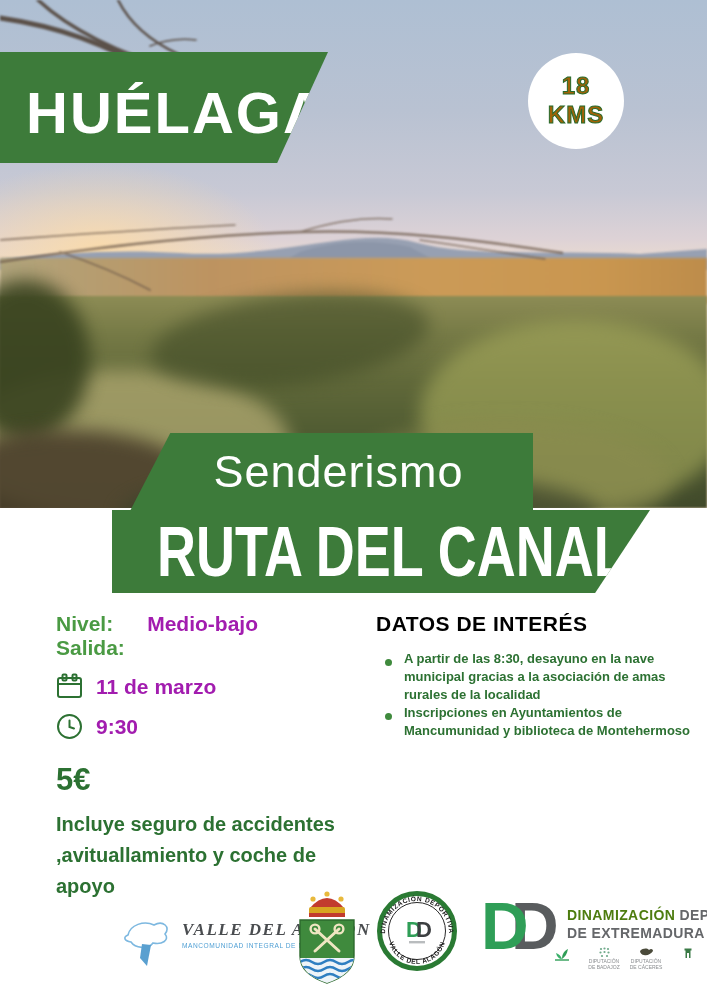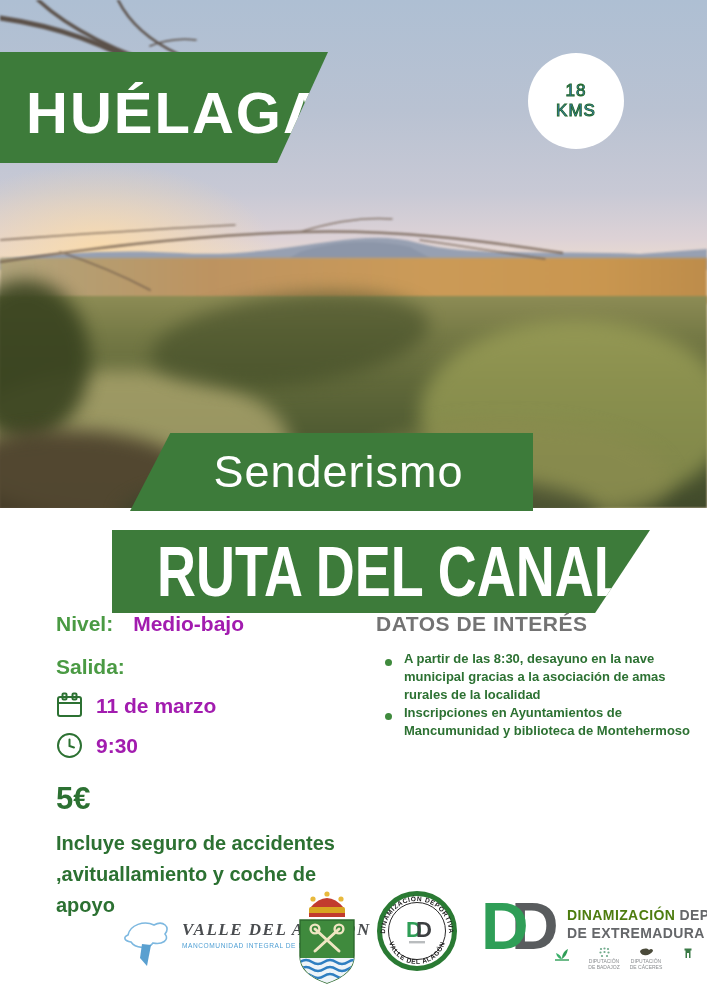--- a/index.html
+++ b/index.html
@@ -32,42 +32,42 @@
   .huelaga{left:0;top:52px;width:328px;height:111px;
     clip-path:polygon(0 0,100% 0,84.5% 100%,0 100%);
     display:flex;align-items:center;}
   .huelaga span{font-size:58px;font-weight:bold;letter-spacing:2px;margin:10px 0 0 26px;}
   .senderismo{left:130px;top:433px;width:403px;height:78px;
     clip-path:polygon(10% 0,100% 0,100% 100%,0 100%);
     display:flex;align-items:center;justify-content:center;}
   .senderismo span{font-size:45px;font-weight:400;letter-spacing:1px;margin-left:14px;}
   .ruta{left:112px;top:510px;width:538px;height:83px;
     clip-path:polygon(0 0,100% 0,89.8% 100%,0 100%);
-    display:flex;align-items:center;margin-top:20px;}
+    display:flex;align-items:center;}
   .ruta span{font-size:71px;font-weight:bold;letter-spacing:0;
     transform:scaleX(.76);transform-origin:left center;margin-left:45px;white-space:nowrap;}
   
   .kms-badge{position:absolute;left:528px;top:53px;width:96px;height:96px;border-radius:50%;
     background:#ffffff;display:flex;flex-direction:column;align-items:center;justify-content:center;
-    color:#3b82f6;-webkit-text-stroke:1px #266a2b;font-weight:normal;font-size:17px;
+    color:#a16207;-webkit-text-stroke:1px #266a2b;font-weight:bold;font-size:24px;
     letter-spacing:1px;line-height:1.2;}
   
   .left-col{position:absolute;left:56px;top:612px;width:305px;color:#2c7132;}
   .label-green{color:#4a9a43;font-weight:bold;font-size:21px;}
   .value-green{color:#a21caf;font-weight:bold;font-size:21px;}
-  .nivel-row{display:flex;gap:20px;align-items:flex-start;}
-  .salida-row{margin-top:19px;}
+  .nivel-row{display:flex;gap:34px;align-items:flex-start;}
+  .salida-row{}
   .icon-row{display:flex;align-items:center;gap:13px;margin-top:13px;}
   .icon-row svg{flex:0 0 auto;}
   .price{margin-top:22px;font-size:31px;font-weight:bold;color:#2c7132;}
   .includes{margin-top:11px;width:298px;font-size:20px;font-weight:bold;
     color:#2c7132;line-height:1.55;}
   
   .right-col{position:absolute;left:376px;top:612px;width:315px;}
-  .datos-heading{color:#737373;font-weight:bold;font-size:21px;letter-spacing:.5px;}
+  .datos-heading{color:#000000;font-weight:bold;font-size:21px;letter-spacing:.5px;}
   .datos-list{margin:14px 0 0 0;padding:0;list-style:none;}
   .datos-list li{position:relative;padding-left:28px;margin-bottom:1px;
     color:#2c7132;font-weight:bold;font-size:13px;line-height:1.37;}
   .datos-list li::before{content:"";position:absolute;left:9px;top:9px;width:7px;height:7px;
     border-radius:50%;background:#3f8a3d;}
   
   .manc-logo{position:absolute;left:116px;top:912px;width:250px;height:70px;}
   .manc-map{position:absolute;left:0;top:4px;}
   .manc-text{position:absolute;left:66px;top:8px;width:184px;}
   .manc-name{font-family:"Liberation Serif",serif;font-style:italic;font-weight:bold;

